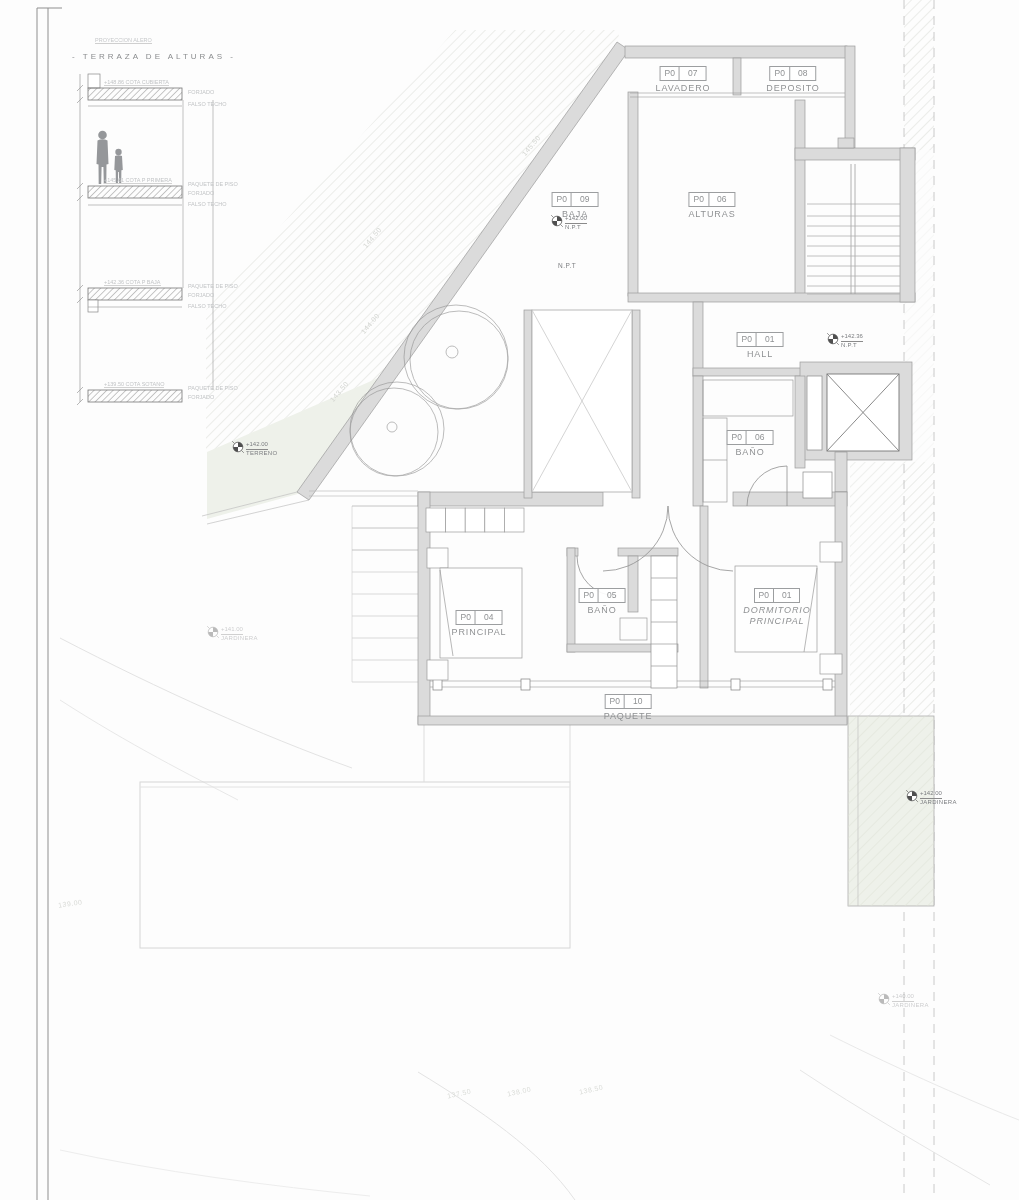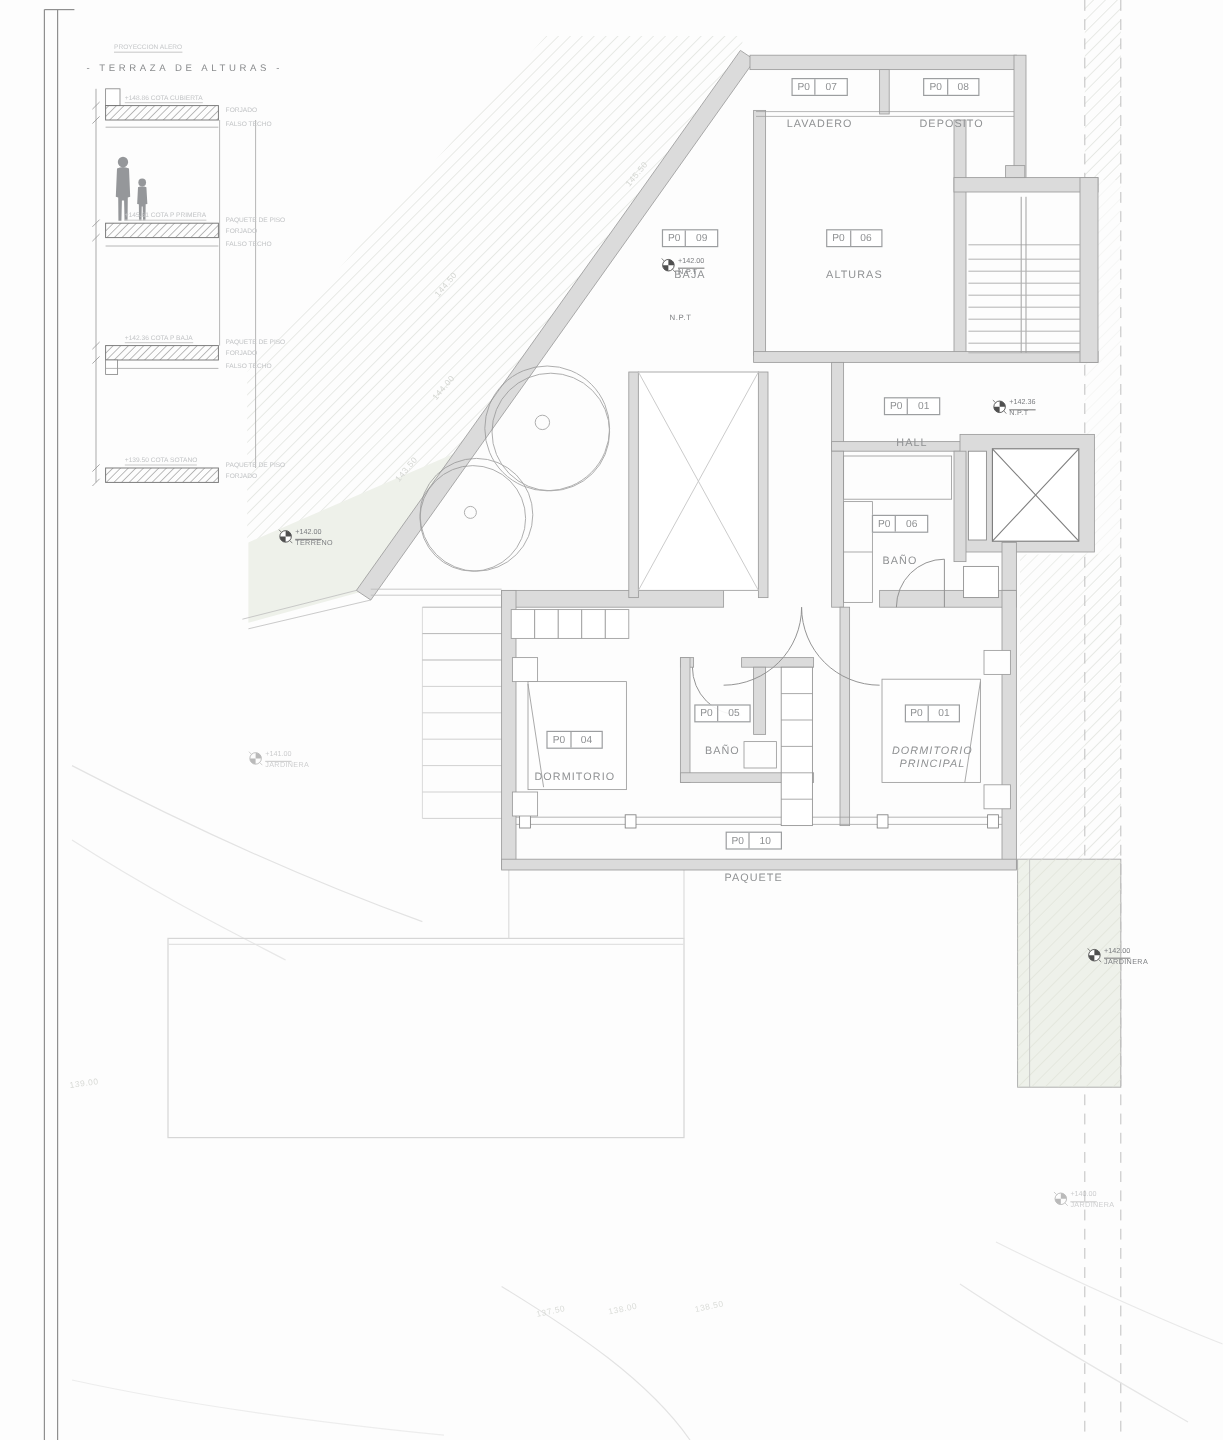--- a/index.html
+++ b/index.html
@@ -5,21 +5,21 @@
   html,body{margin:0;padding:0;background:#fdfdfd;}
   .stage{position:relative;width:1019px;height:1200px;background:#fdfdfd;overflow:hidden;
          font-family:"Liberation Sans",sans-serif;}
   svg.linework{position:absolute;left:0;top:0;}
   
   .room-label{position:absolute;transform:translateX(-50%);text-align:center;z-index:5;}
   .code-box{display:inline-flex;border:0.8px solid #9c9ea0;background:rgba(255,255,255,.92);
             font-size:8.5px;color:#8f9193;line-height:1;}
   .code-box .code{padding:2px 4px;border-right:0.8px solid #9c9ea0;}
   .code-box .num{padding:2px 8px;}
-  .room-name{margin-top:18px;font-size:9px;letter-spacing:.9px;color:#8f9193;white-space:nowrap;}
+  .room-name{margin-top:2px;font-size:9px;letter-spacing:.9px;color:#8f9193;white-space:nowrap;}
   .room-name.wrap{white-space:normal;width:92px;margin-left:auto;margin-right:auto;line-height:1.25;font-style:italic;}
   
   .marker{position:absolute;display:flex;align-items:flex-start;gap:2px;color:#7c7e81;z-index:6;}
   .marker .mtext{font-size:6px;line-height:1.3;}
   .marker .mval{display:inline-block;border-bottom:.7px solid #8a8a8a;padding-bottom:.5px;}
   .marker .mlbl{display:block;letter-spacing:.3px;}
   .marker.faint{opacity:.38;}
   .npt-standalone{position:absolute;font-size:6.5px;letter-spacing:.5px;color:#7c7e81;z-index:5;}
   
   .schema-note{position:absolute;font-size:5.5px;color:#c6c8ca;border-bottom:.6px solid #cfcfcf;
@@ -329,21 +329,21 @@
         <span class="code">P0</span>
         <span class="num">06</span>
       </div>
     <div class="room-name">BAÑO</div>
   </div>
   <div class="room-label" style="left:479px;top:606px;">
     <div class="code-box">
         <span class="code">P0</span>
         <span class="num">04</span>
       </div>
-    <div class="room-name">DORMITORIO</div>
+    <div class="room-name">PRINCIPAL</div>
   </div>
   <div class="room-label" style="left:602px;top:584px;">
     <div class="code-box">
         <span class="code">P0</span>
         <span class="num">05</span>
       </div>
     <div class="room-name">BAÑO</div>
   </div>
   <div class="room-label" style="left:777px;top:584px;">
     <div class="code-box">

